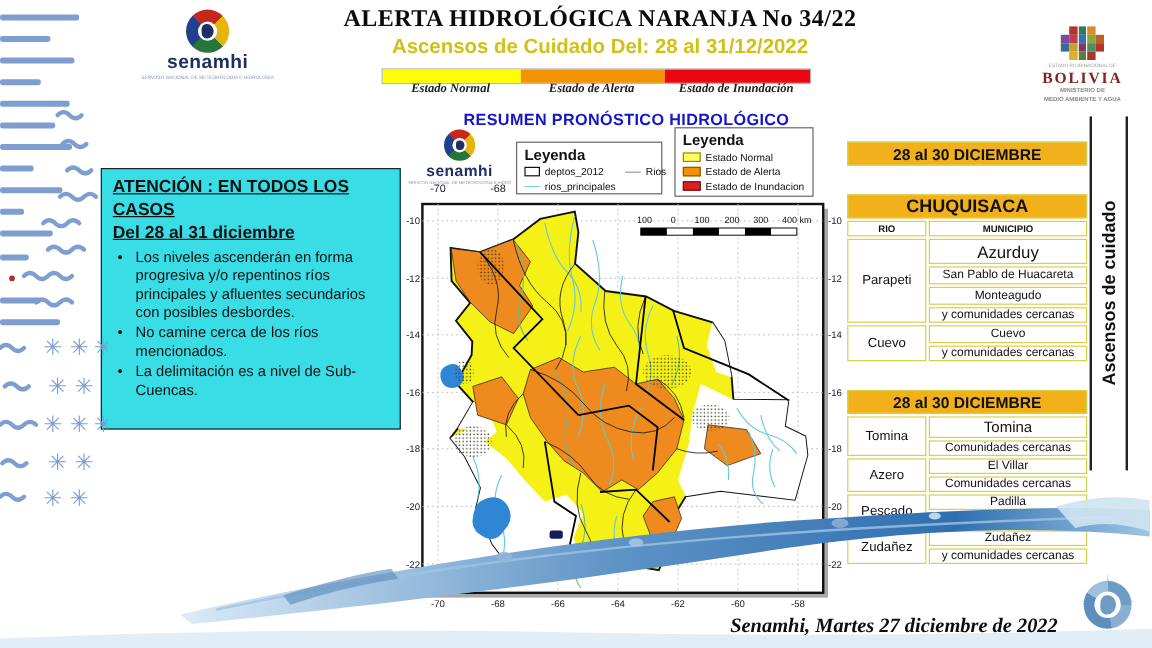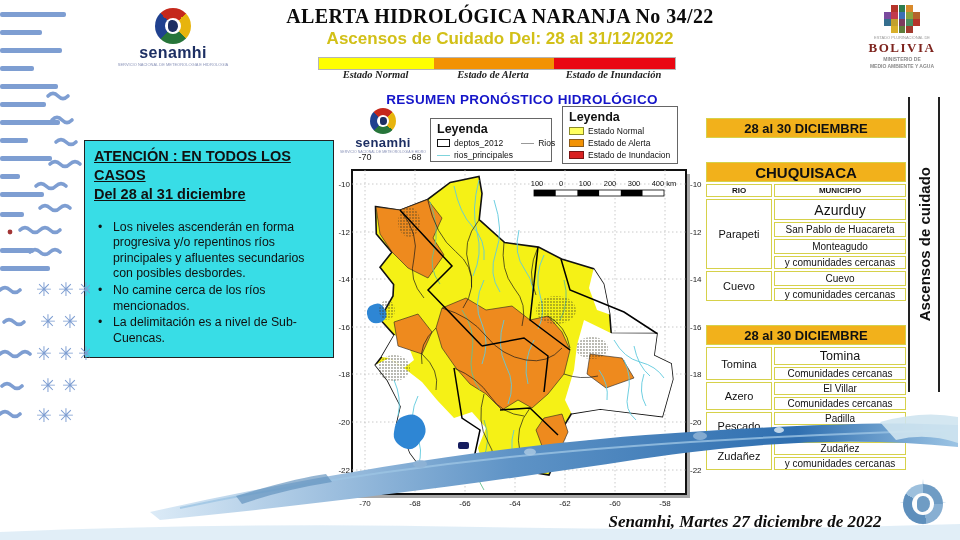--- a/index.html
+++ b/index.html
@@ -30,33 +30,33 @@
             background:conic-gradient(from 315deg,#c5281c 0 25%,#e7b40d 0 50%,#27753a 0 75%,#20418f 0 100%);}
   .scompass .inner{position:absolute;left:27%;top:27%;width:46%;height:46%;background:#fff;border-radius:50%;}
   .scompass .blob{position:absolute;left:37%;top:34%;width:28%;height:32%;background:#1d2f63;
                   border-radius:42% 58% 55% 45%;}
   .scompass .star{position:absolute;left:0;top:0;width:100%;text-align:center;color:#222;z-index:-1;}
   .sen-word{font-weight:bold;color:#1d2f63;letter-spacing:.4px;}
   .sen-tag{color:#8a93b8;white-space:nowrap;overflow:hidden;}
   .c36{width:36px;height:36px;} .c36 .star{font-size:44px;line-height:36px;}
   .c26{width:26px;height:26px;} .c26 .star{font-size:32px;line-height:26px;}
 
-  .bolivia-logo{right:6px;top:5px;width:104px;text-align:center;}
+  .bolivia-logo{right:6px;top:22px;width:104px;text-align:center;}
   .mosaic{width:36px;height:29px;margin:0 auto;display:grid;
           grid-template-rows:repeat(4,6.5px);grid-template-columns:repeat(5,6.8px);gap:.6px;justify-content:center;}
   .mosaic div{width:100%;height:100%;}
   .bol-over{font-size:4px;color:#9a9a9a;margin-top:1px;}
   .bol-word{font-family:"Liberation Serif",serif;font-weight:bold;font-size:13px;letter-spacing:1.5px;color:#7e241e;}
   .bol-sub{font-size:5px;font-weight:bold;color:#8a8a8a;line-height:1.3;}
 
   
   .attn{left:84px;top:140px;width:250px;height:218px;background:#38dde6;border:1.6px solid #222;
         padding:6px 9px;box-sizing:border-box;}
   .attn-h{font-weight:bold;font-size:14.5px;line-height:1.3;text-decoration:underline;}
-  .attn ul{margin:16px 0 0 2px;padding:0;list-style:none;}
+  .attn ul{margin:3px 0 0 2px;padding:0;list-style:none;}
   .attn li{position:relative;padding-left:17px;font-size:12.3px;line-height:1.27;margin-bottom:1px;}
   .attn li::before{content:"•";position:absolute;left:2px;}
 
   
   .mappanel{left:334px;top:92px;width:376px;height:430px;}
   .maptitle{position:absolute;left:0;top:0;width:100%;text-align:center;font-weight:bold;
             font-size:13.5px;letter-spacing:.3px;color:#1515c9;}
   .sen-map{position:absolute;left:6px;top:16px;width:86px;text-align:center;}
   .toplabels span{position:absolute;top:60px;width:22px;text-align:center;font-size:9px;color:#222;}
   .legendbox{position:absolute;background:#fff;border:1.5px solid #666;padding:3px 6px;box-sizing:border-box;}

